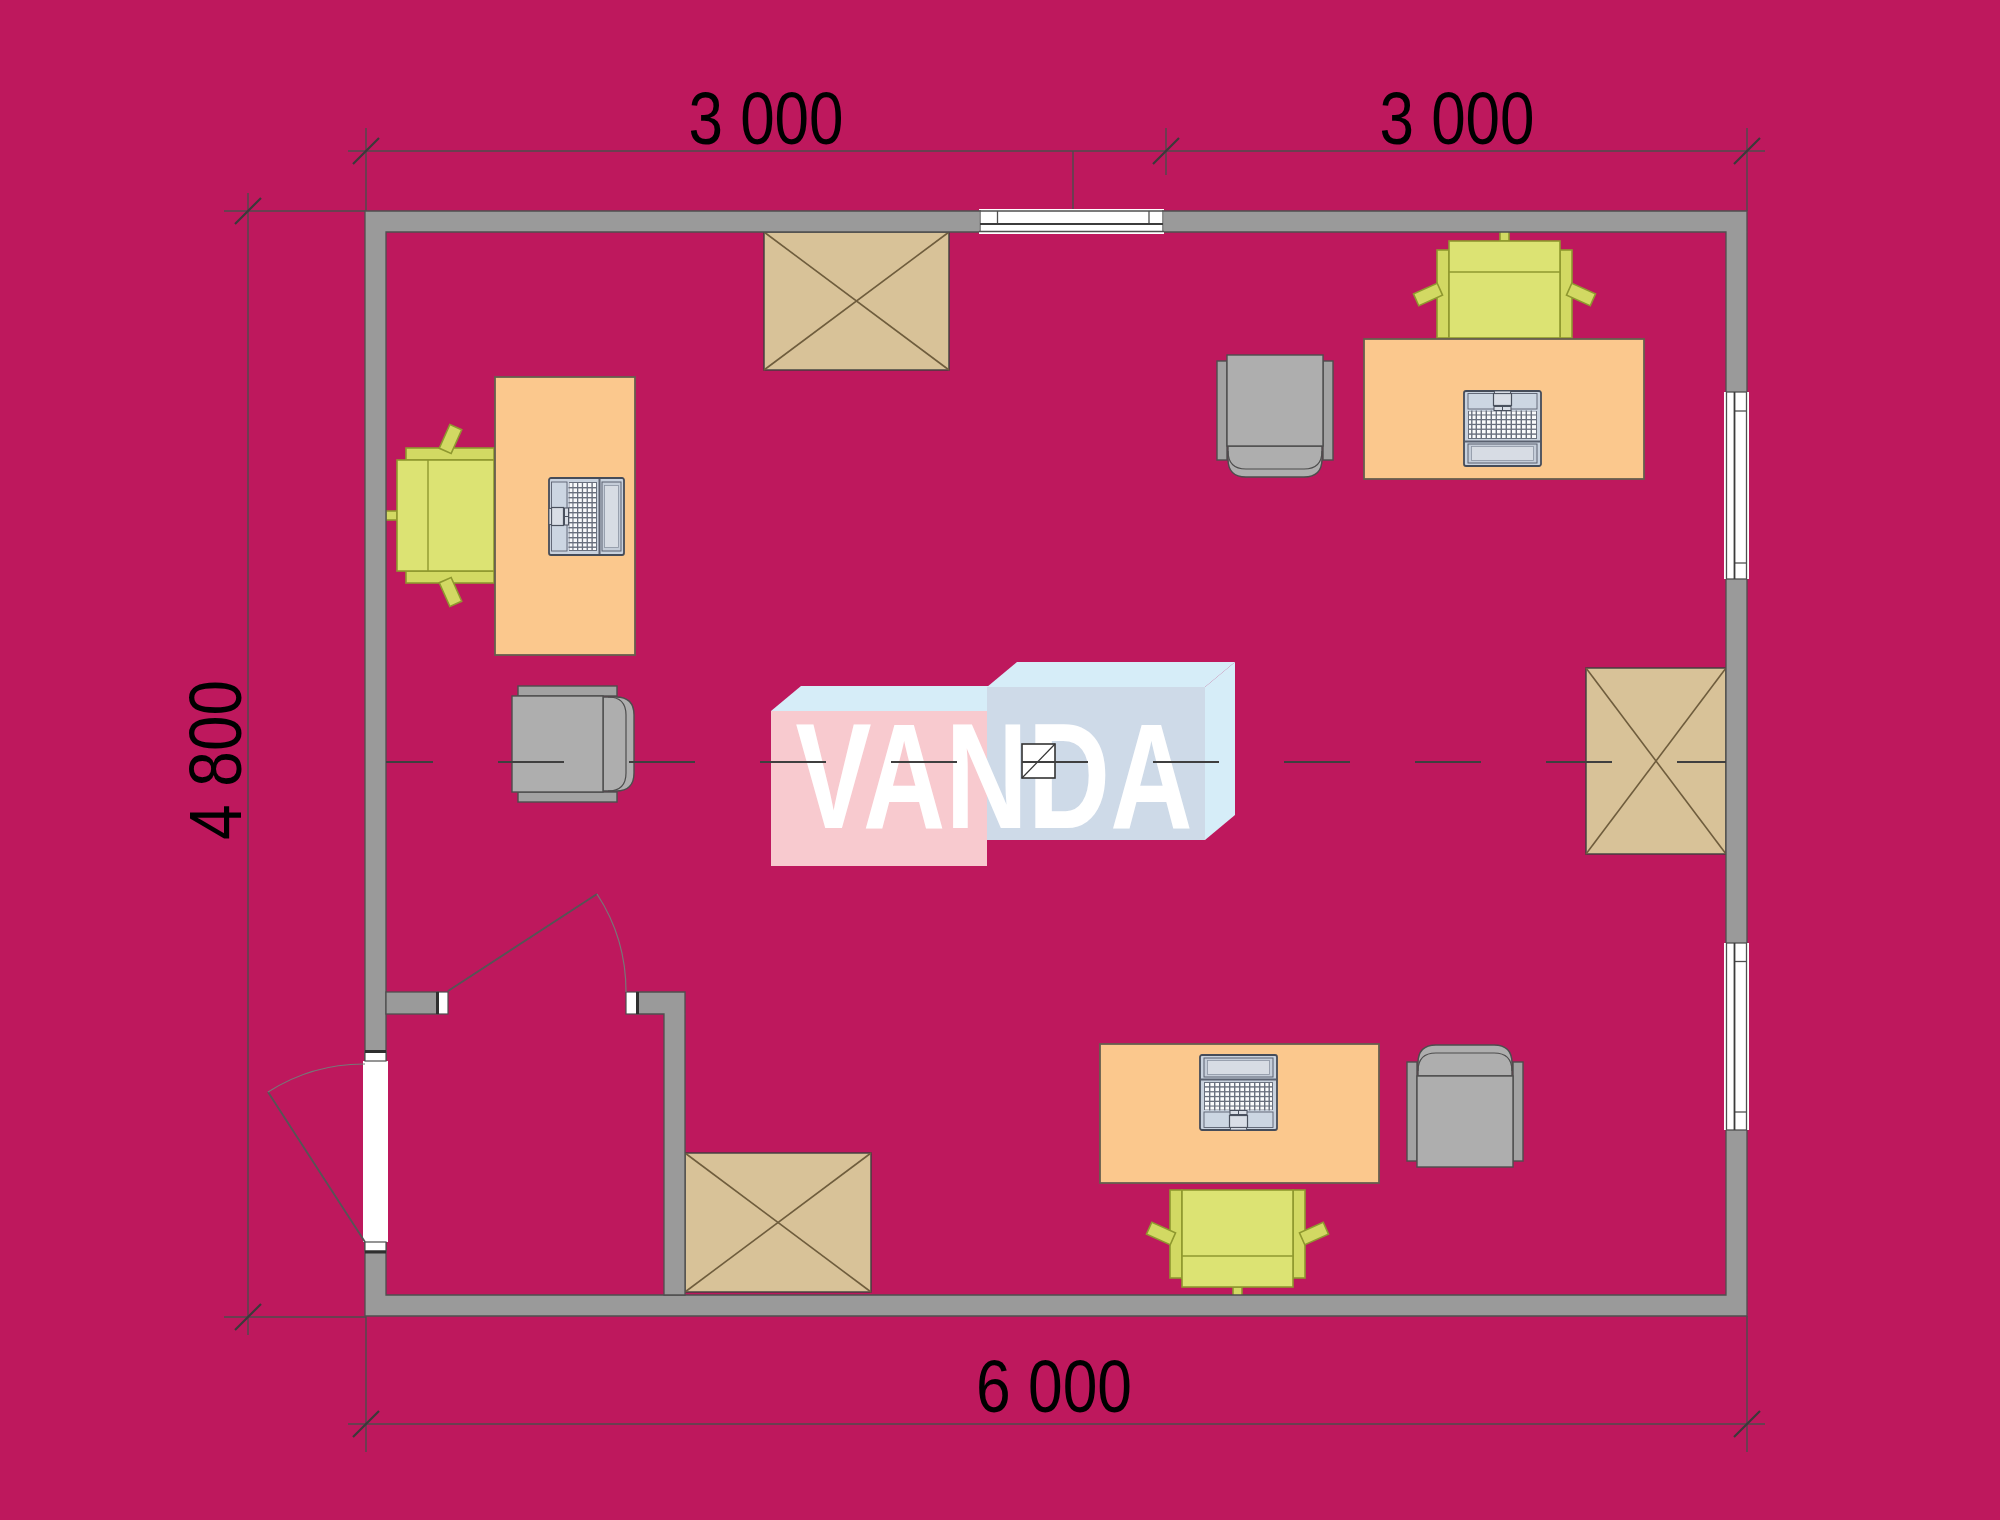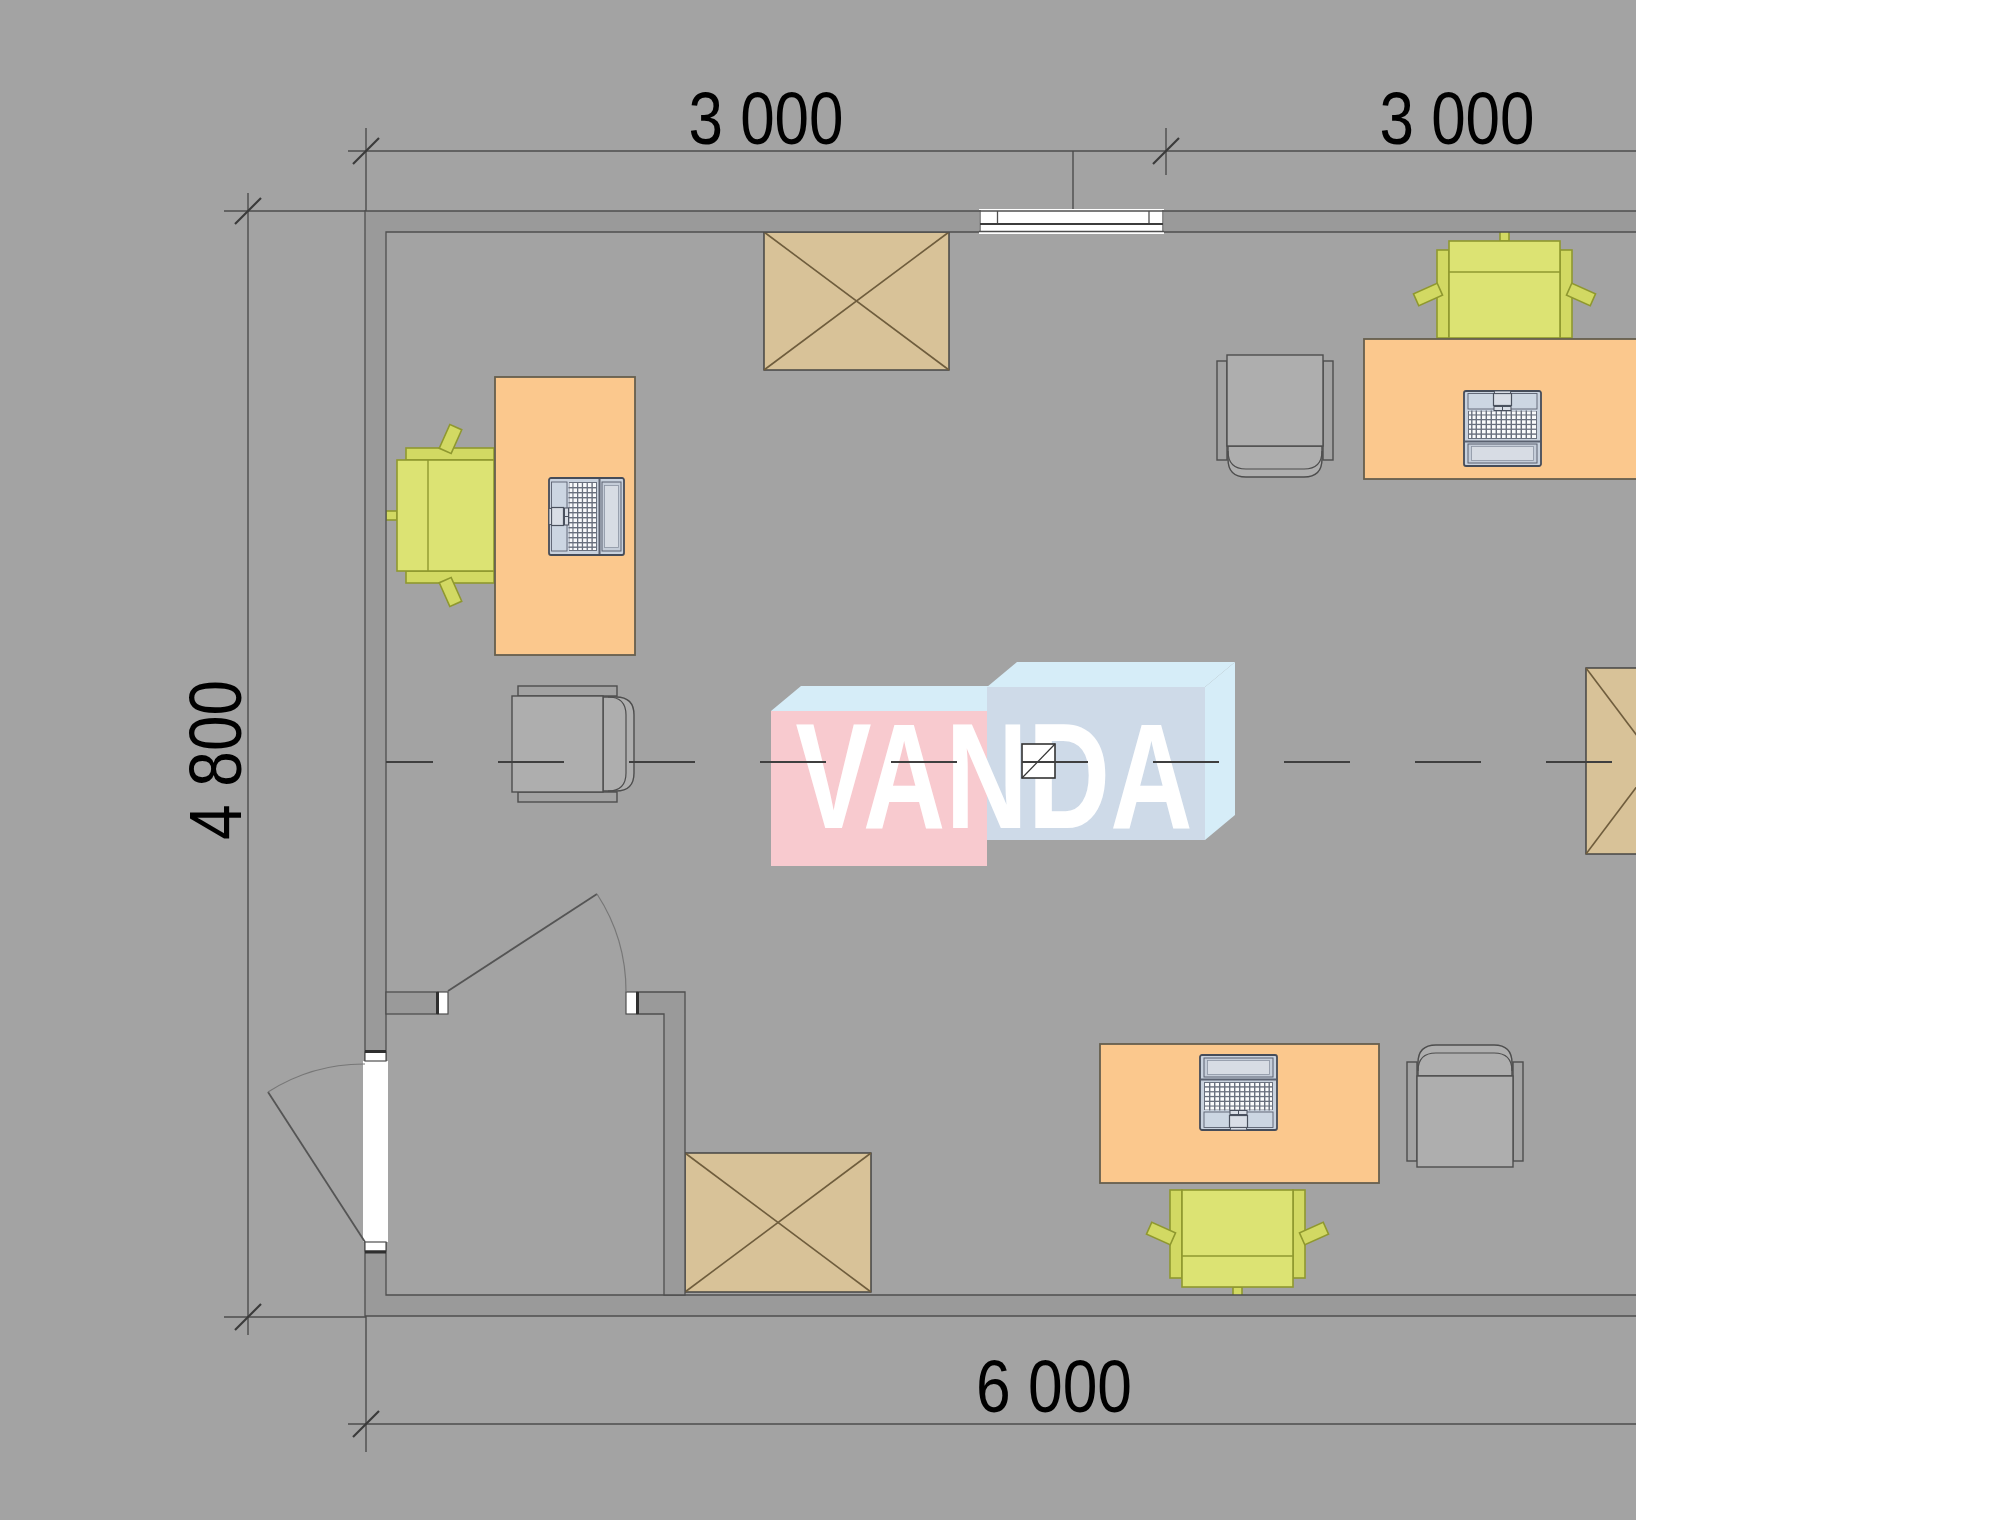--- a/index.html
+++ b/index.html
@@ -1,16 +1,16 @@
 <!DOCTYPE html>
 <html><head>
 <meta charset="utf-8">
 <style>
 html,body{margin:0;padding:0;background:#ffffff;}
-#page{width:1636px;height:1520px;position:relative;overflow:hidden;background:#a3a3a3;}
+#page{width:2000px;height:1520px;position:relative;overflow:hidden;background:#be185d;}
 svg{display:block;}
 text{font-family:"Liberation Sans",sans-serif;}
 </style>
 </head>
 <body>
 <div id="page">
 <svg width="2000" height="1520" viewBox="0 0 2000 1520">
 <defs>
 <g id="laptop">
   <rect x="0" y="0" width="77" height="75" rx="2" fill="#c9d2de" stroke="#454c59" stroke-width="1.8"></rect>

